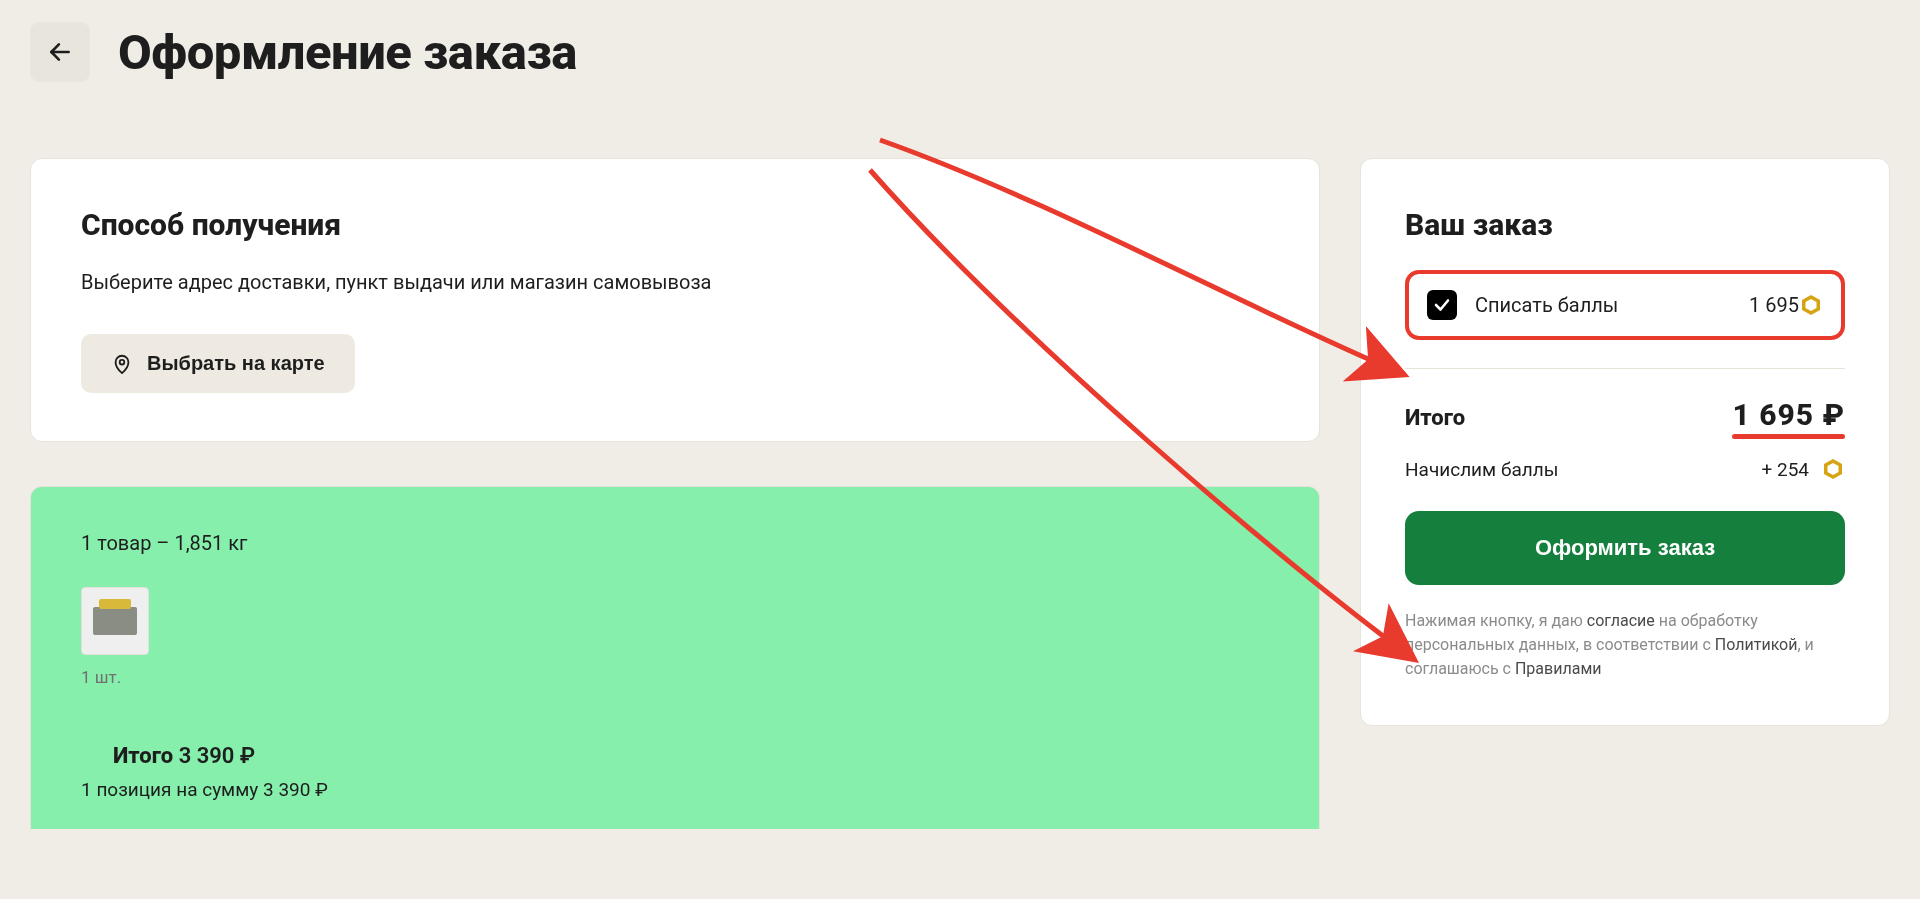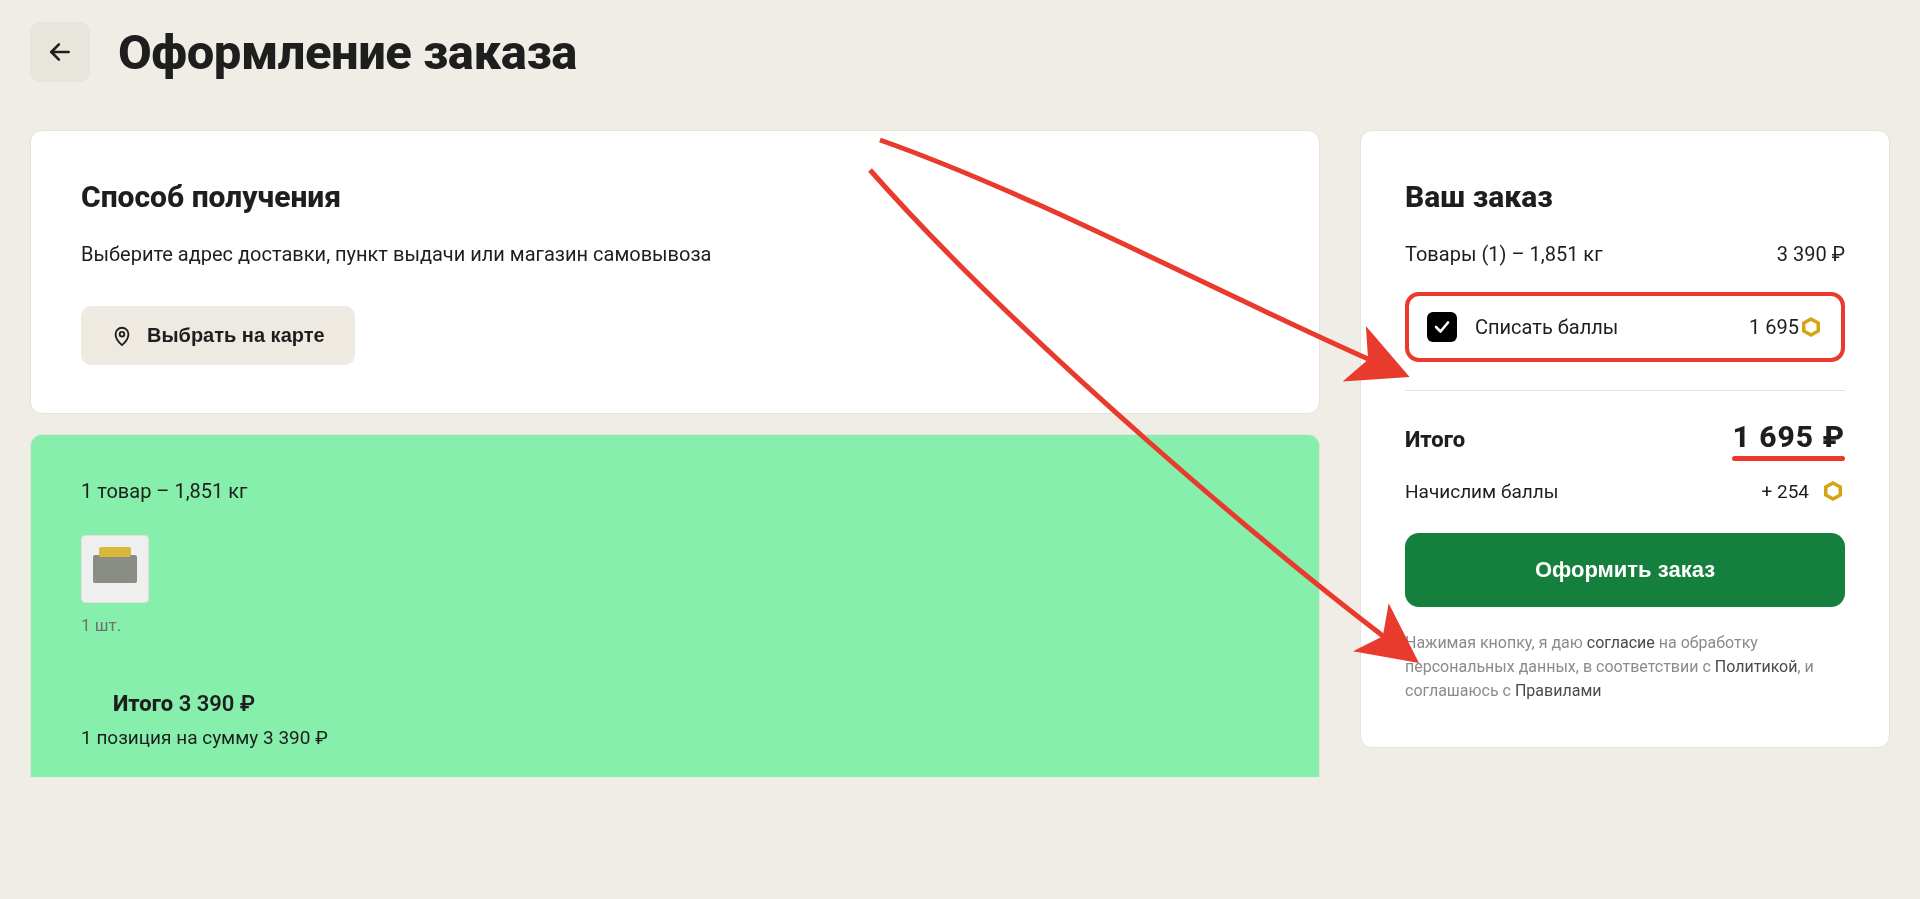--- a/index.html
+++ b/index.html
@@ -12,21 +12,21 @@
     overflow: hidden;
     position: relative;
   }
   .page {
     padding: 22px 30px 0 30px;
   }
   .header-row {
     display: flex;
     align-items: center;
     gap: 28px;
-    margin-bottom: 48px;
+    margin-bottom: 76px;
   }
   .back-btn {
     width: 60px;
     height: 60px;
     background: #e8e5dc;
     border-radius: 10px;
     display: flex;
     align-items: center;
     justify-content: center;
     cursor: pointer;
@@ -40,21 +40,21 @@
   }
   .columns {
     display: flex;
     gap: 40px;
     align-items: flex-start;
   }
   .left-col {
     flex: 1 1 auto;
     display: flex;
     flex-direction: column;
-    gap: 20px;
+    gap: 44px;
   }
   .right-col {
     width: 530px;
     flex: 0 0 auto;
   }
   .card {
     background: #ffffff;
     border: 1px solid #e6e3da;
     border-radius: 12px;
     padding: 48px 50px 48px 50px;
@@ -310,24 +310,20 @@
           <span>Итого </span><span class="rub">3 390 ₽</span>
         </div>
         <div class="items-positions">1 позиция на сумму 3 390 ₽</div>
       </div>
     </div>
 
     <div class="right-col">
       <div class="order-card">
         <div class="order-title">Ваш заказ</div>
 
-        <div class="order-line">
-          <span>Товары (1) – 1,851 кг</span>
-          <span>3 390 ₽</span>
-        </div>
 
         <div class="points-box">
           <div class="points-left">
             <div class="checkbox">
               <svg width="18" height="18" viewBox="0 0 24 24" fill="none" stroke="#ffffff" stroke-width="3.5" stroke-linecap="round" stroke-linejoin="round">
                   <polyline points="4 12 10 18 20 6"></polyline>
                 </svg>
             </div>
             <span class="points-label">Списать баллы</span>
           </div>

